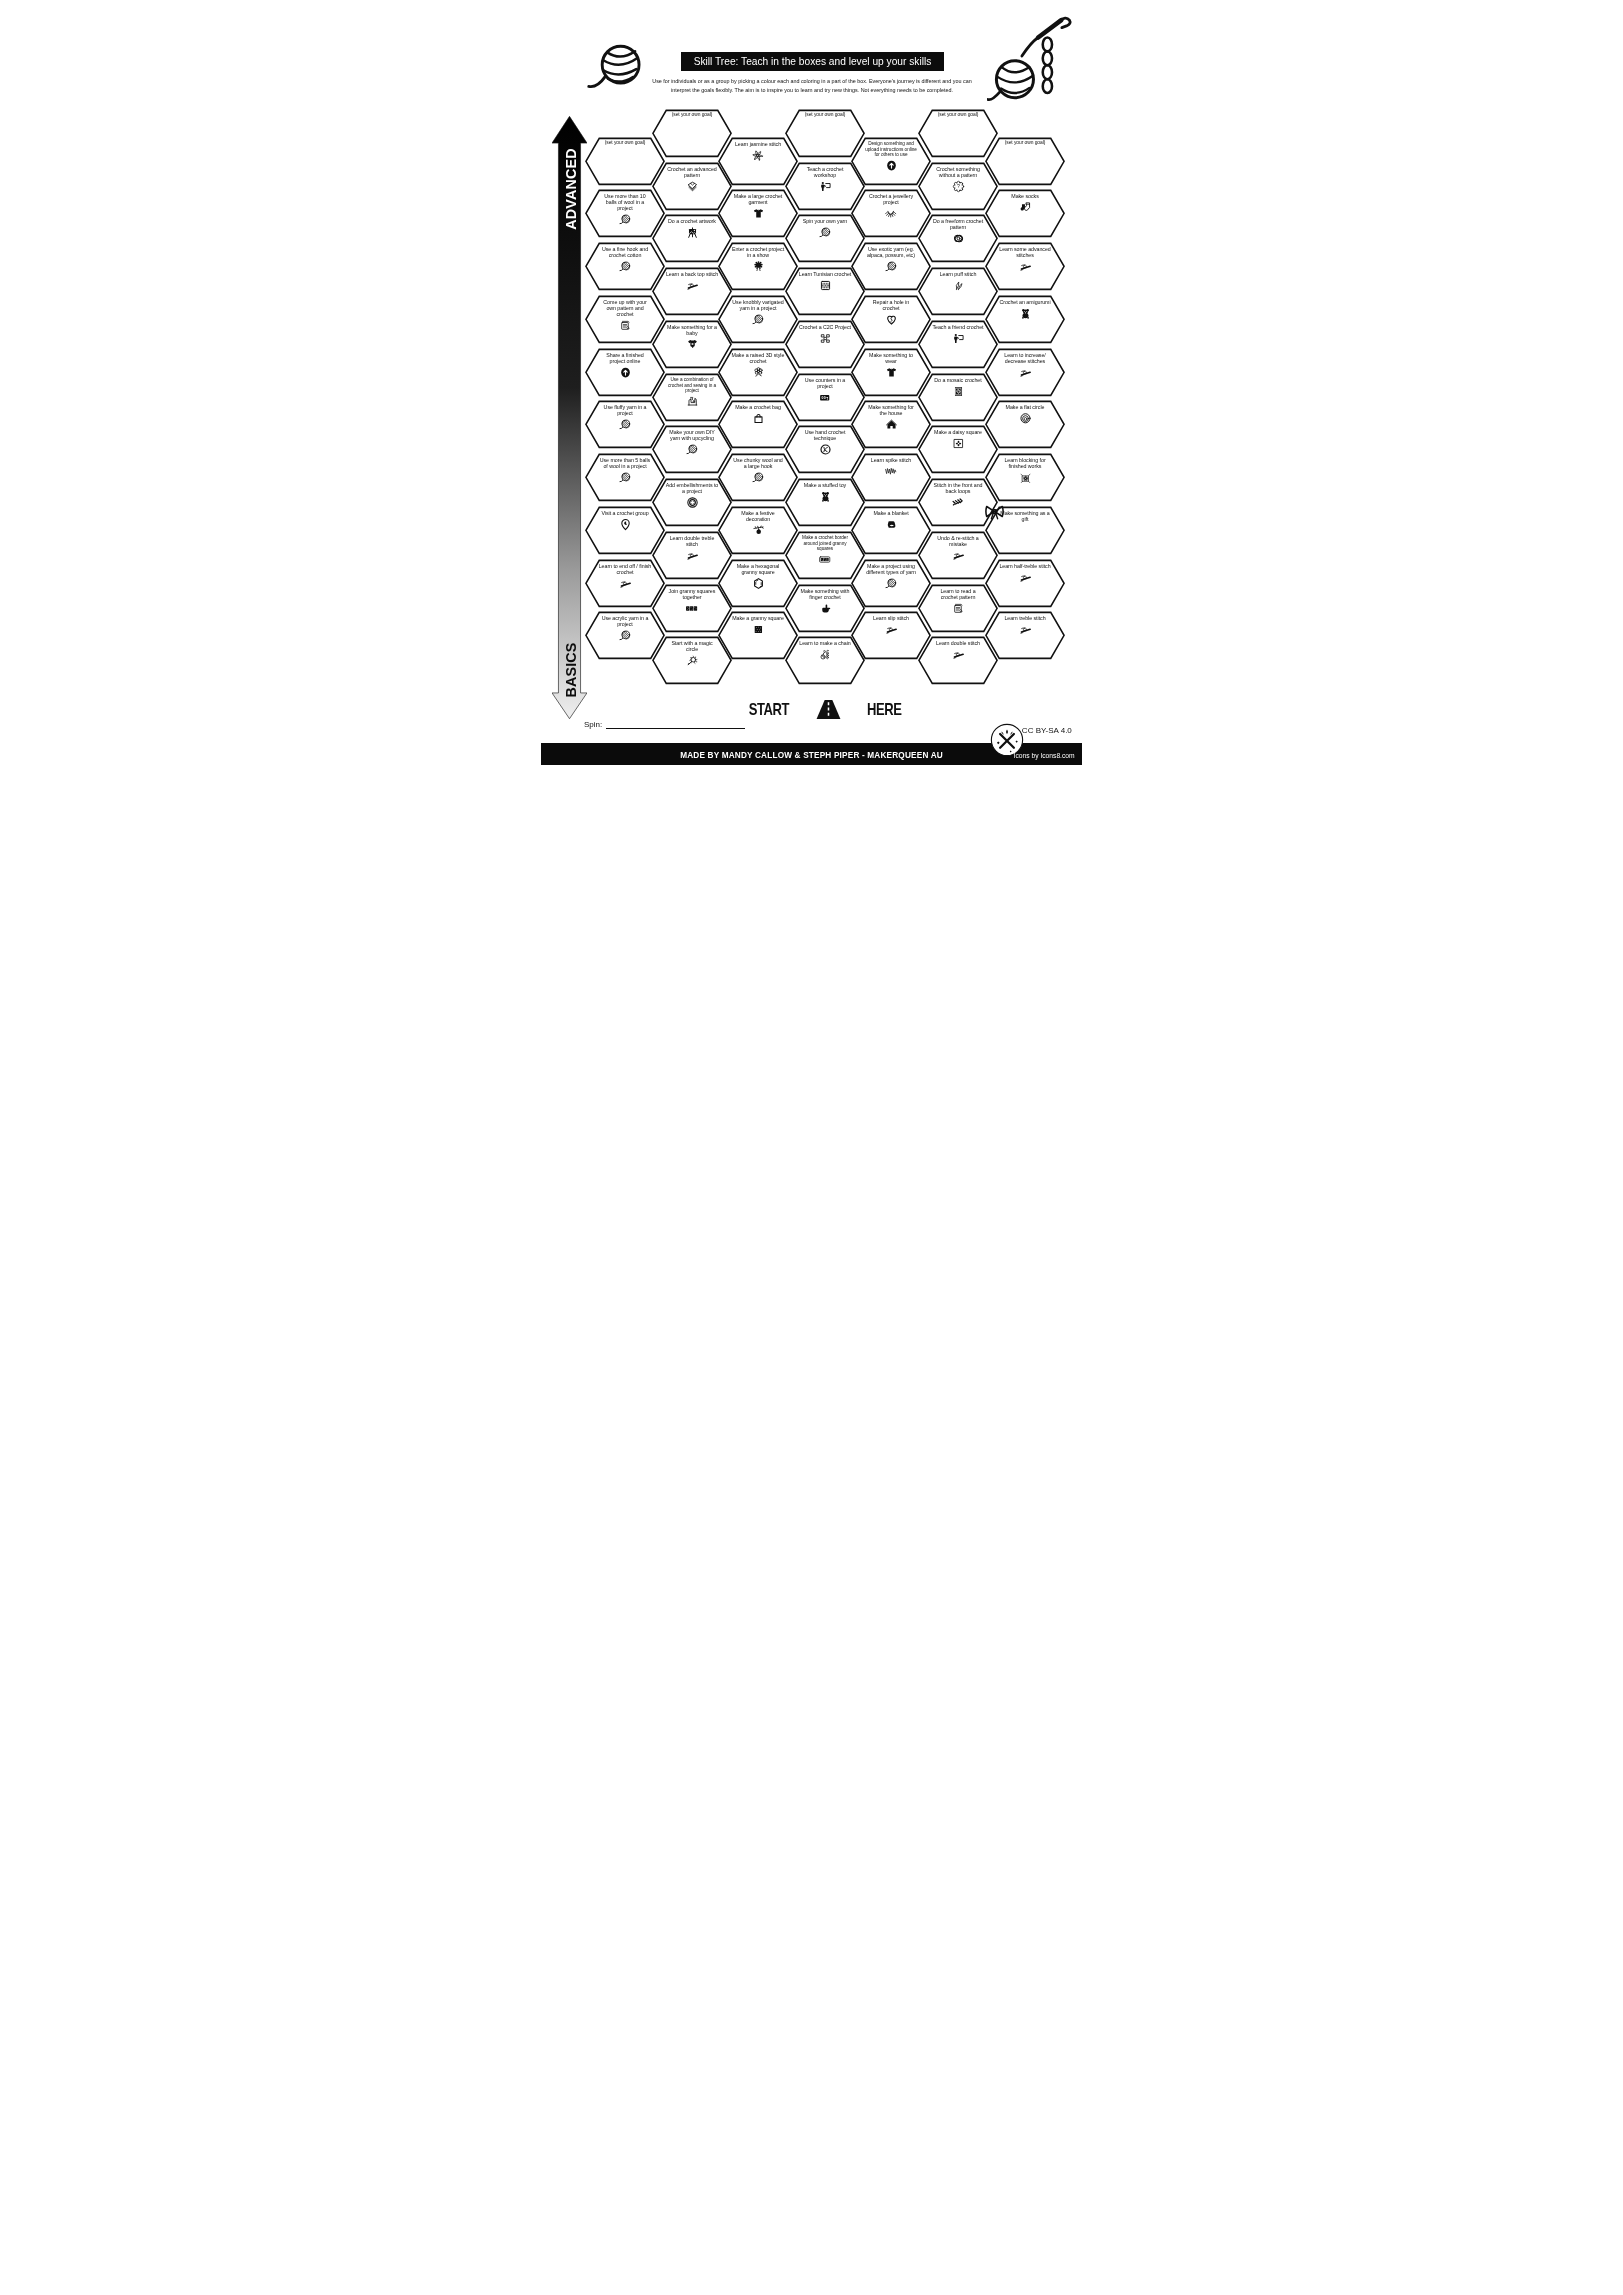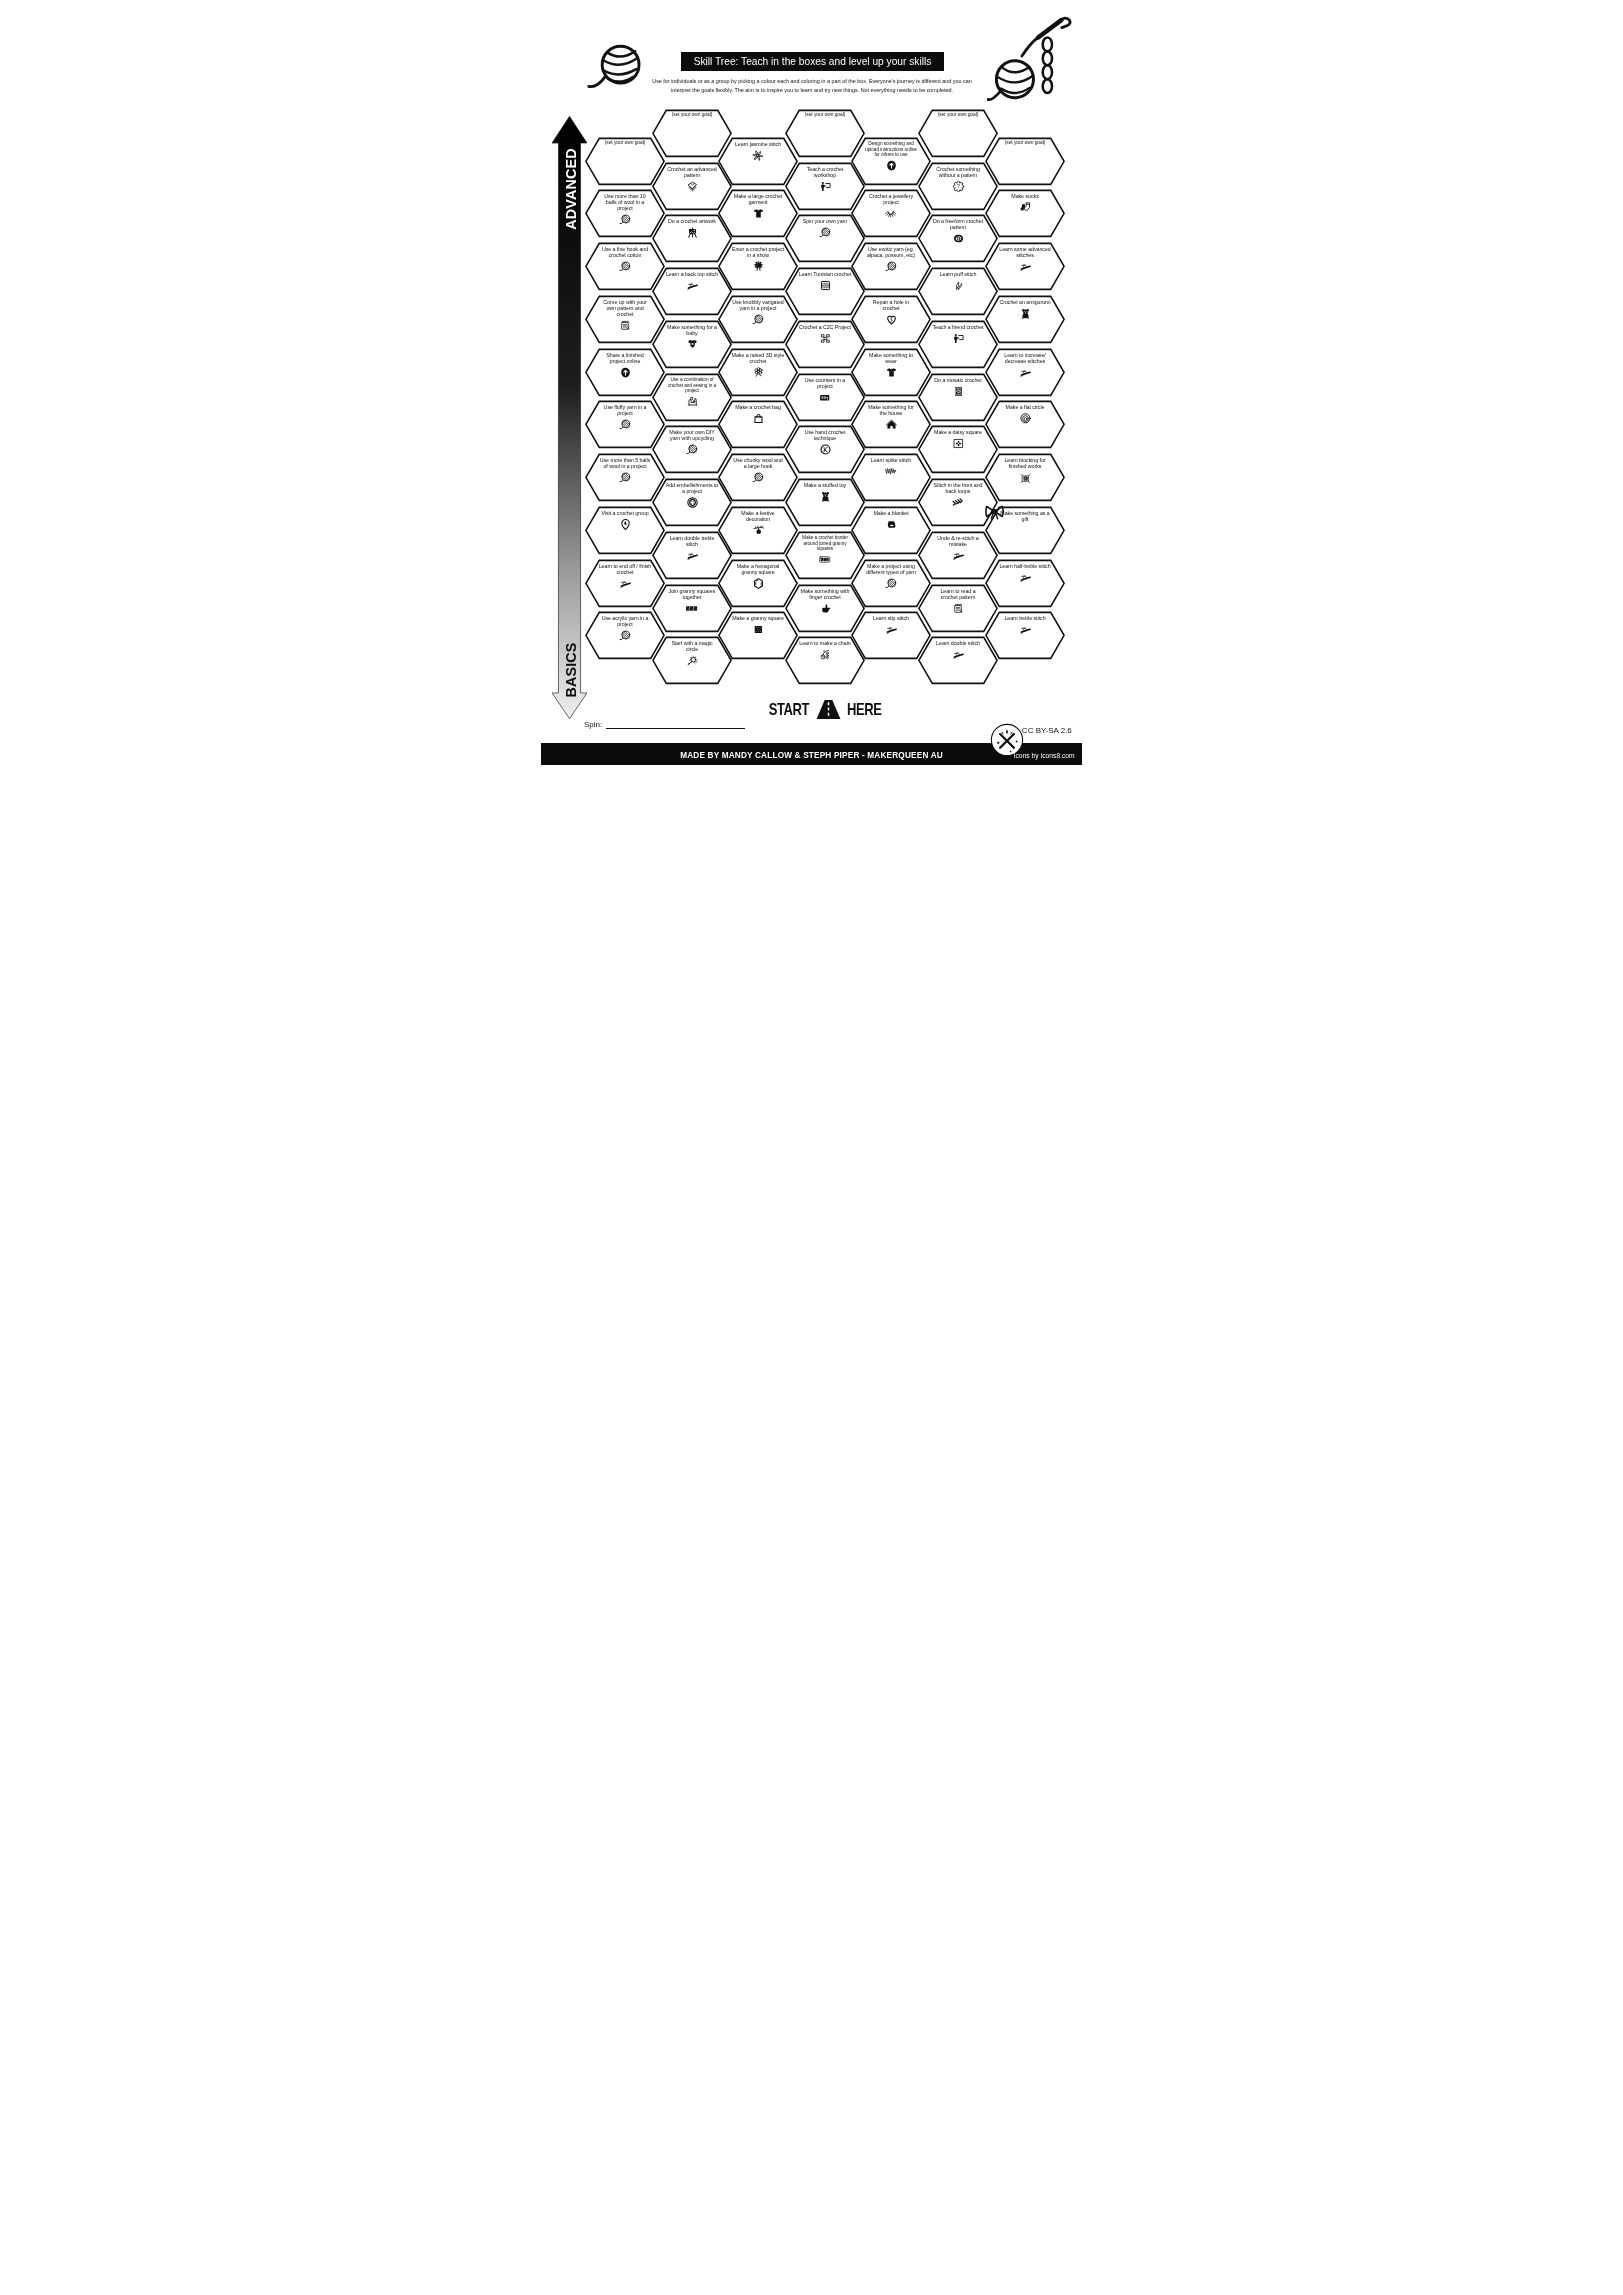--- a/index.html
+++ b/index.html
@@ -29,21 +29,21 @@
   .hex .content.goal{padding-top:2.8px}
   .hex .label{font-size:5.3px;line-height:1.13;letter-spacing:-0.05px}
   .hex .label.small{font-size:4.7px}
   .hex .content.goal .label{font-size:4.9px}
   .ic{width:15px;height:13px;flex:0 1 auto;margin-top:0.9px;stroke:#111;fill:none;
       stroke-width:1.7;stroke-linecap:round;stroke-linejoin:round;min-height:5.6px}
   .ic-granny-row,.ic-border,.ic-spike,.ic-counter,.ic-braid,.ic-jasmine,.ic-necklace{width:19.4px}
   .ic.abs-tl{position:absolute;left:-2.8px;top:-8.3px;width:25px;height:25px}
 
   .start-row{position:absolute;left:26px;right:0;top:699px;display:flex;align-items:center;
-             justify-content:center;gap:0}
+             justify-content:center;gap:20px}
   .start-word{font-size:16.7px;font-weight:800;display:inline-block;transform:scaleX(.78);letter-spacing:-0.5px}
   .road-icon{width:27px;height:21px}
 
   .name-row{position:absolute;left:43px;top:719px;display:flex;align-items:flex-end;gap:3.7px;font-size:8px}
   .name-line{width:139px;height:9.3px;border-bottom:1.1px solid #111}
 
   .license{position:absolute;right:10.2px;bottom:30px;font-size:8px}
   .maker-logo{position:absolute;left:449px;top:723px;width:34px;height:34px;z-index:6}
   .footer-bar{position:absolute;left:0;right:0;bottom:0;height:22px;background:#0b0b0b;color:#fff;
               display:flex;align-items:center;justify-content:center;font-size:9.7px;font-weight:700}
@@ -1222,21 +1222,21 @@
       <line x1="28" y1="7" x2="28" y2="39" stroke="#fff" stroke-width="3.2" stroke-dasharray="6 5"></line>
     </svg>
     <span class="start-word">HERE</span>
   </div>
 
   <div class="name-row">
     <span>Spin:</span>
     <div class="name-line"></div>
   </div>
 
-  <div class="license">CC BY-SA 2.6</div>
+  <div class="license">CC BY-SA 4.0</div>
 
   <div class="maker-logo">
     <svg viewBox="0 0 74 74" class="logo-svg">
       <circle cx="37" cy="37" r="34" fill="#fff" stroke-width="2.4"></circle>
       <path d="M22 24 L52 54 M52 24 L22 54" stroke-width="5" stroke-linecap="round"></path>
       <path d="M37 14 q4 6 0 10 q-4 -4 0 -10 Z" fill="#111" stroke="none"></path>
       <path d="M26 20 l2.5 4 M48 20 l-2.5 4" stroke-width="2"></path>
       <path d="M18 40 l3 3 -3 3 -3 -3 Z M58 38 l2.5 2.5 -2.5 2.5 -2.5 -2.5 Z M45 60 l2 2 -2 2 -2 -2 Z" fill="#111" stroke="none"></path>
     </svg>
   </div>

